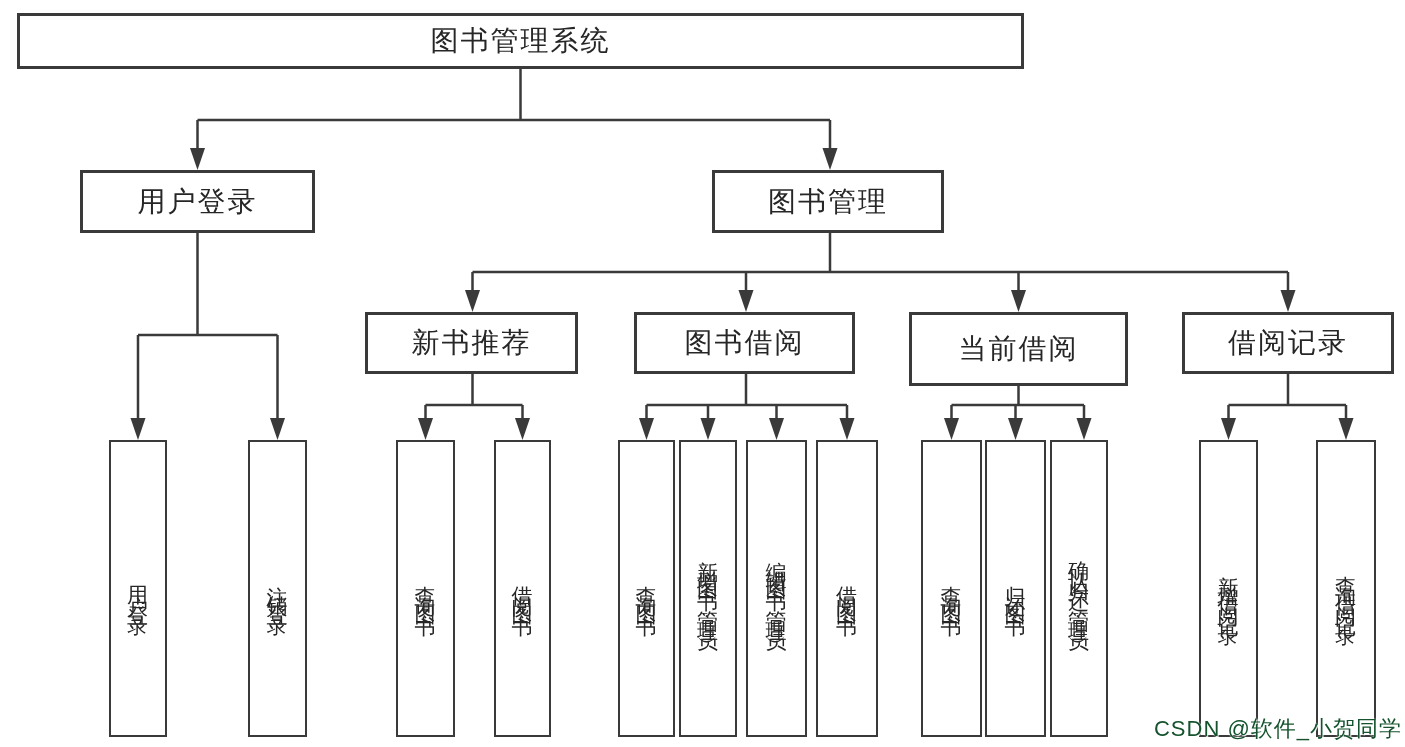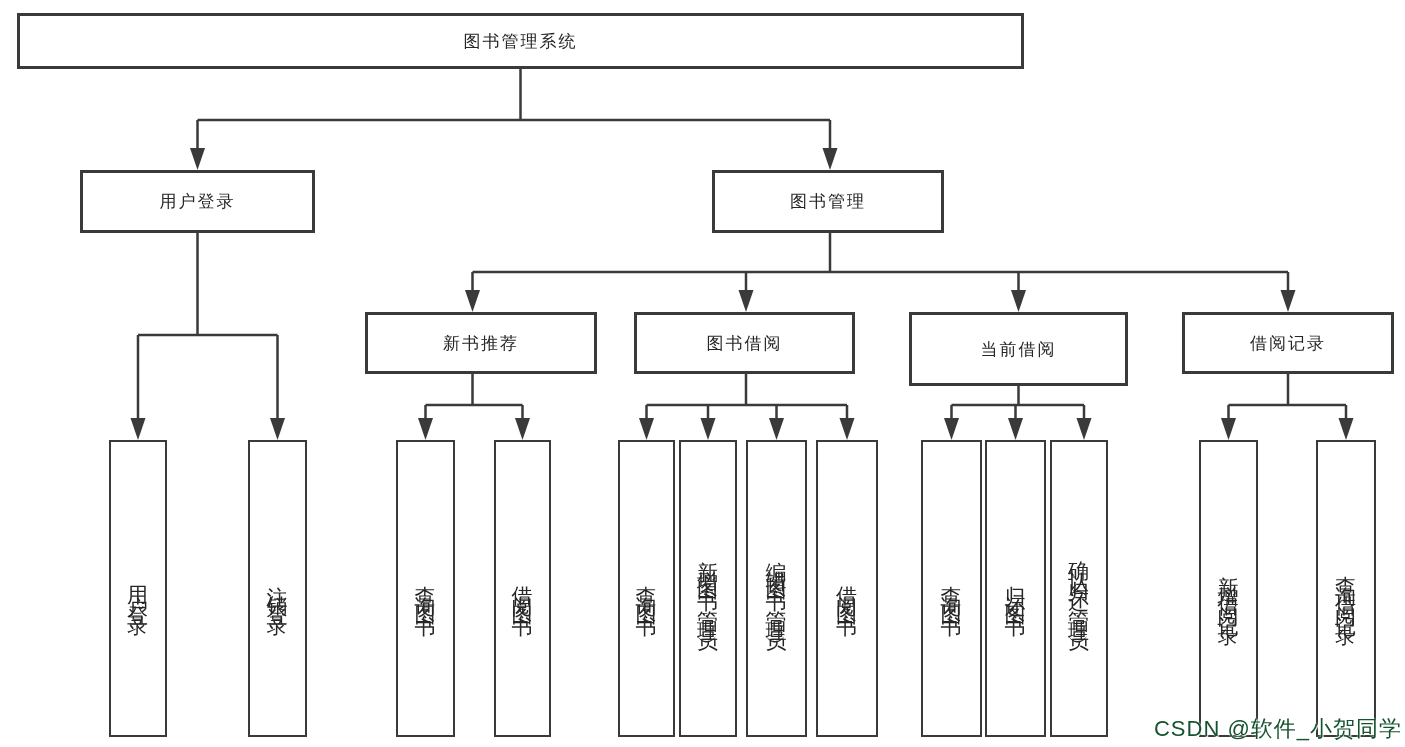--- a/index.html
+++ b/index.html
@@ -13,21 +13,21 @@
   svg.wires{position:absolute;left:0;top:0;z-index:1;}
   .node{
     position:absolute;
     box-sizing:border-box;
     background:#ffffff;
     border:3px solid #3a3a3a;
     display:flex;align-items:center;justify-content:center;
     color:#262626;
     z-index:2;
   }
-  .node.hbox{font-size:17px;letter-spacing:2px;white-space:nowrap;}
+  .node.hbox{font-size:28px;letter-spacing:2px;white-space:nowrap;}
   .node.leaf{border-width:2px;}
   .leaf .vtext{
     writing-mode:vertical-rl;
     text-orientation:mixed;
     font-size:21px;
     letter-spacing:10px;
     line-height:1;
     color:#262626;
     white-space:nowrap;
   }
@@ -94,21 +94,21 @@
     <span>图书管理系统</span>
   </div>
 
   <div class="node hbox" style="left:80px;top:170px;width:235px;height:63px;">
     <span>用户登录</span>
   </div>
   <div class="node hbox" style="left:712px;top:170px;width:232px;height:63px;">
     <span>图书管理</span>
   </div>
 
-  <div class="node hbox" style="left:365px;top:312px;width:232px;height:62px;justify-content:center;">
+  <div class="node hbox" style="left:365px;top:312px;width:213px;height:62px;justify-content:center;">
     <span>新书推荐</span>
   </div>
   <div class="node hbox" style="left:634px;top:312px;width:221px;height:62px;">
     <span>图书借阅</span>
   </div>
   <div class="node hbox" style="left:909px;top:312px;width:219px;height:74px;">
     <span>当前借阅</span>
   </div>
   <div class="node hbox" style="left:1182px;top:312px;width:212px;height:62px;">
     <span>借阅记录</span>

